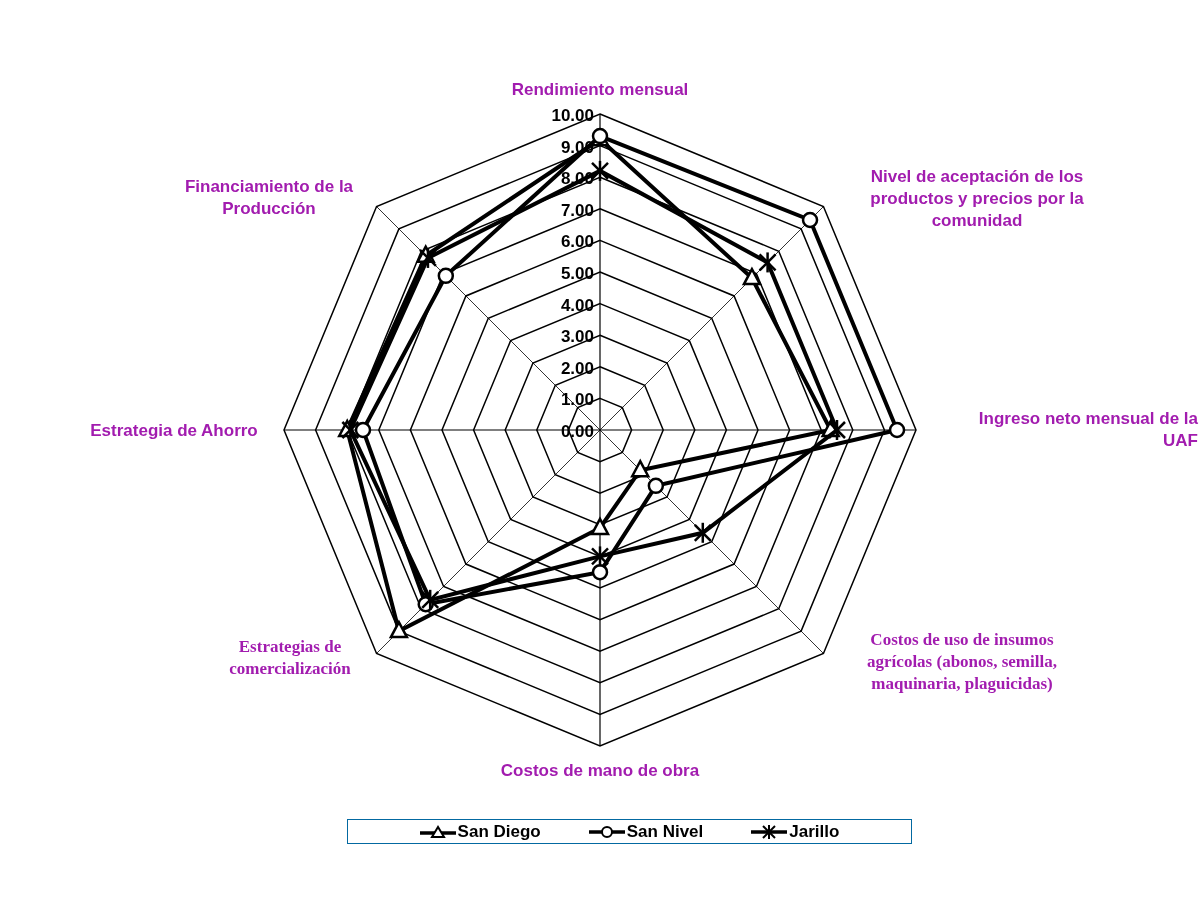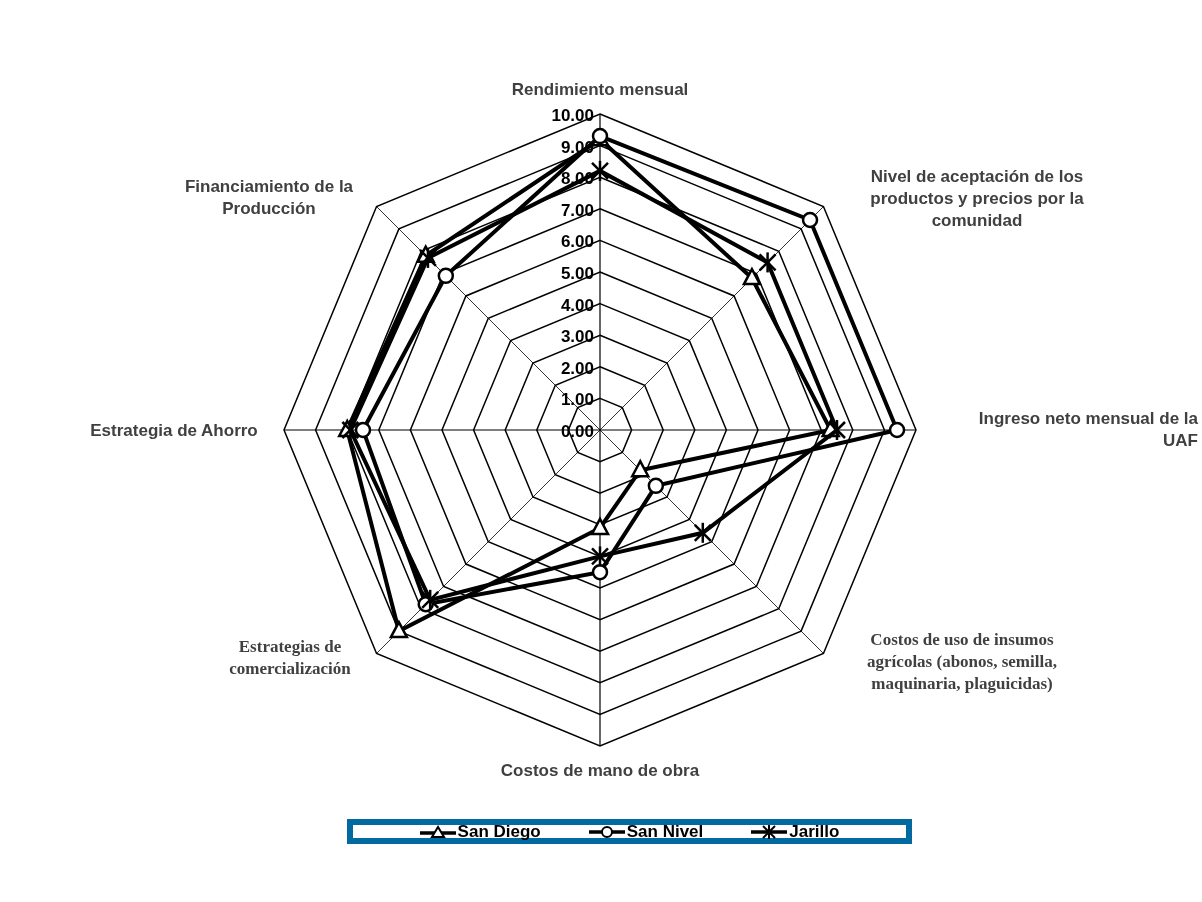--- a/index.html
+++ b/index.html
@@ -1,23 +1,23 @@
 <!DOCTYPE html>
 <html><head>
 <meta charset="utf-8">
 <style>
   html, body { margin: 0; padding: 0; background: #ffffff; }
   body { width: 1202px; height: 902px; position: relative; overflow: hidden;
          font-family: "Liberation Sans", "DejaVu Sans", sans-serif; }
   #chart { position: absolute; left: 0; top: 0; width: 1202px; height: 902px; }
-  .axis-label { position: absolute; font-weight: bold; font-size: 17px; color: #404040;
+  .axis-label { position: absolute; font-weight: bold; font-size: 17px; color: #a21caf;
                 text-align: center; line-height: 22px; white-space: pre-line; }
   .tick-label { font-weight: bold; font-size: 17px; fill: #000; font-family: "Liberation Sans", sans-serif; }
   .legend { position: absolute; left: 347px; top: 819px; width: 565px; height: 25px;
-            border: 6px solid #0369a1; box-sizing: border-box; display: flex; align-items: center;
+            border: 1px solid #0369a1; box-sizing: border-box; display: flex; align-items: center;
             justify-content: center; gap: 48px; }
   .legend-item { display: flex; align-items: center; font-weight: bold; font-size: 17px; }
   .legend-item svg { margin-right: 2px; }
 </style>
 </head>
 <body>
 
 <svg id="chart" viewBox="0 0 1202 902" xmlns="http://www.w3.org/2000/svg">
   <g id="grid">
       <polygon points="600,398.4 622.3445742854949,407.6554257145051 631.6,430 622.3445742854949,452.3445742854949 600,461.6 577.6554257145051,452.3445742854949 568.4,430 577.6554257145051,407.6554257145051" fill="none" stroke="#000" stroke-width="1.5"></polygon>

